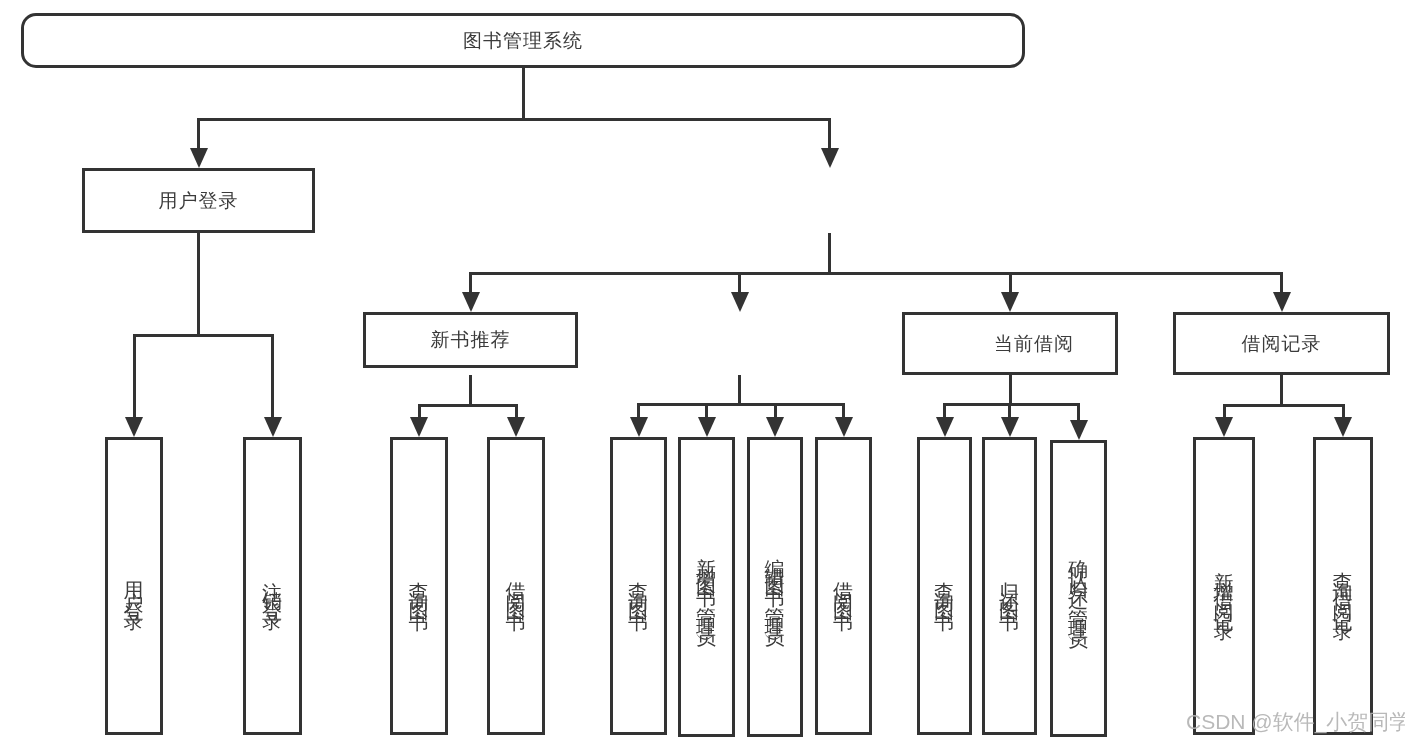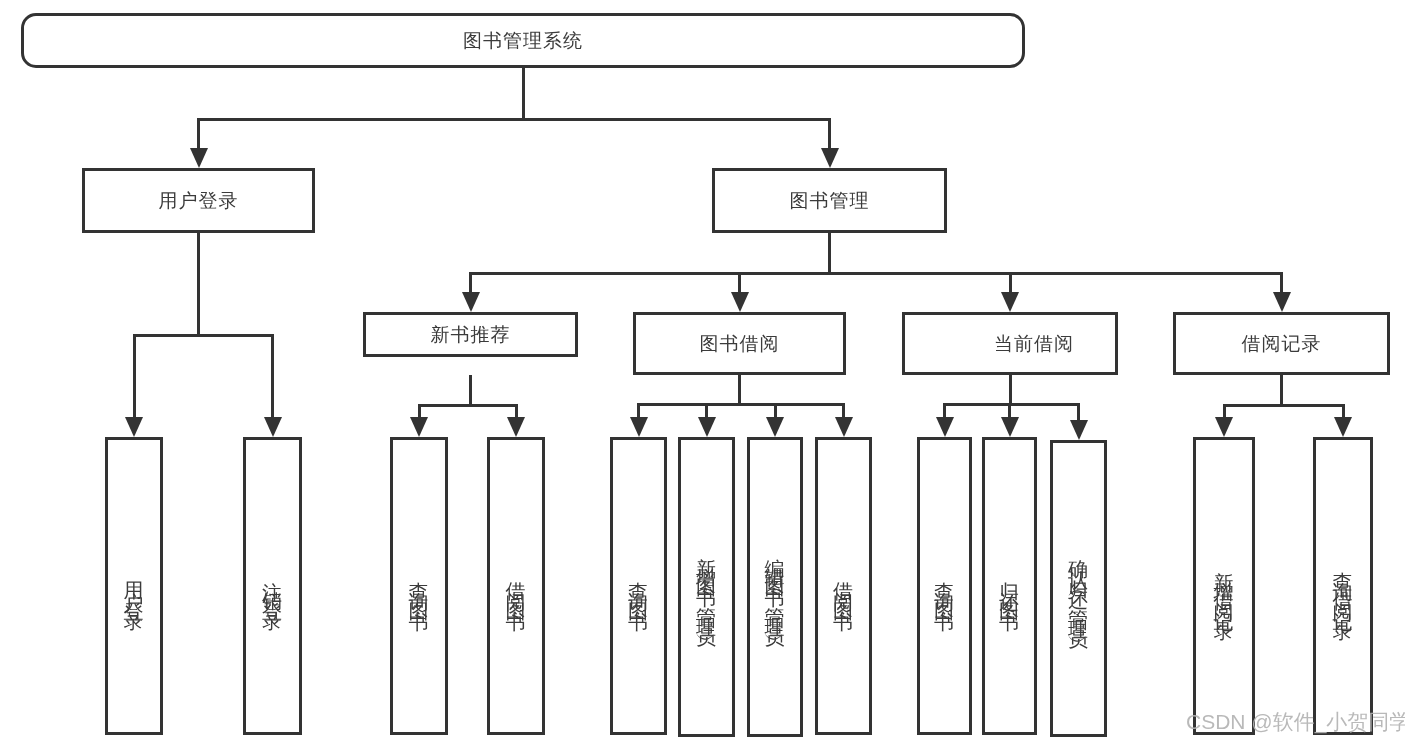--- a/index.html
+++ b/index.html
@@ -63,34 +63,28 @@
 <body>
 
 <div id="canvas">
   <span class="watermark">CSDN @软件_小贺同学</span>
 <div class="node h" style="left: 21px; top: 13px; width: 1004px; height: 55px; border-radius: 15px;">
       <span class="lbl">图书管理系统</span>
     </div>
     <div class="node h" style="left: 82px; top: 168px; width: 233px; height: 65px;">
       <span class="lbl">用户登录</span>
     </div>
-    <div class="node h" style="left: 712px; top: 168px; width: 235px; height: 65px;">
-      <span class="lbl">图书管理</span>
-    </div>
     <div class="node v" style="left: 105px; top: 437px; width: 58px; height: 298px;">
       <span class="lbl">用户登录</span>
     </div>
     <div class="node v" style="left: 243px; top: 437px; width: 59px; height: 298px;">
       <span class="lbl">注销登录</span>
     </div>
-    <div class="node h" style="left: 363px; top: 312px; width: 215px; height: 45px;">
+    <div class="node h" style="left: 363px; top: 312px; width: 215px; height: 56px;">
       <span class="lbl">新书推荐</span>
-    </div>
-    <div class="node h" style="left: 633px; top: 312px; width: 213px; height: 63px;">
-      <span class="lbl">图书借阅</span>
     </div>
     <div class="node h" style="left: 902px; top: 312px; width: 216px; height: 63px; padding-left: 48px;">
       <span class="lbl">当前借阅</span>
     </div>
     <div class="node h" style="left: 1173px; top: 312px; width: 217px; height: 63px;">
       <span class="lbl">借阅记录</span>
     </div>
     <div class="node v" style="left: 390px; top: 437px; width: 58px; height: 298px;">
       <span class="lbl">查询图书</span>
     </div>

